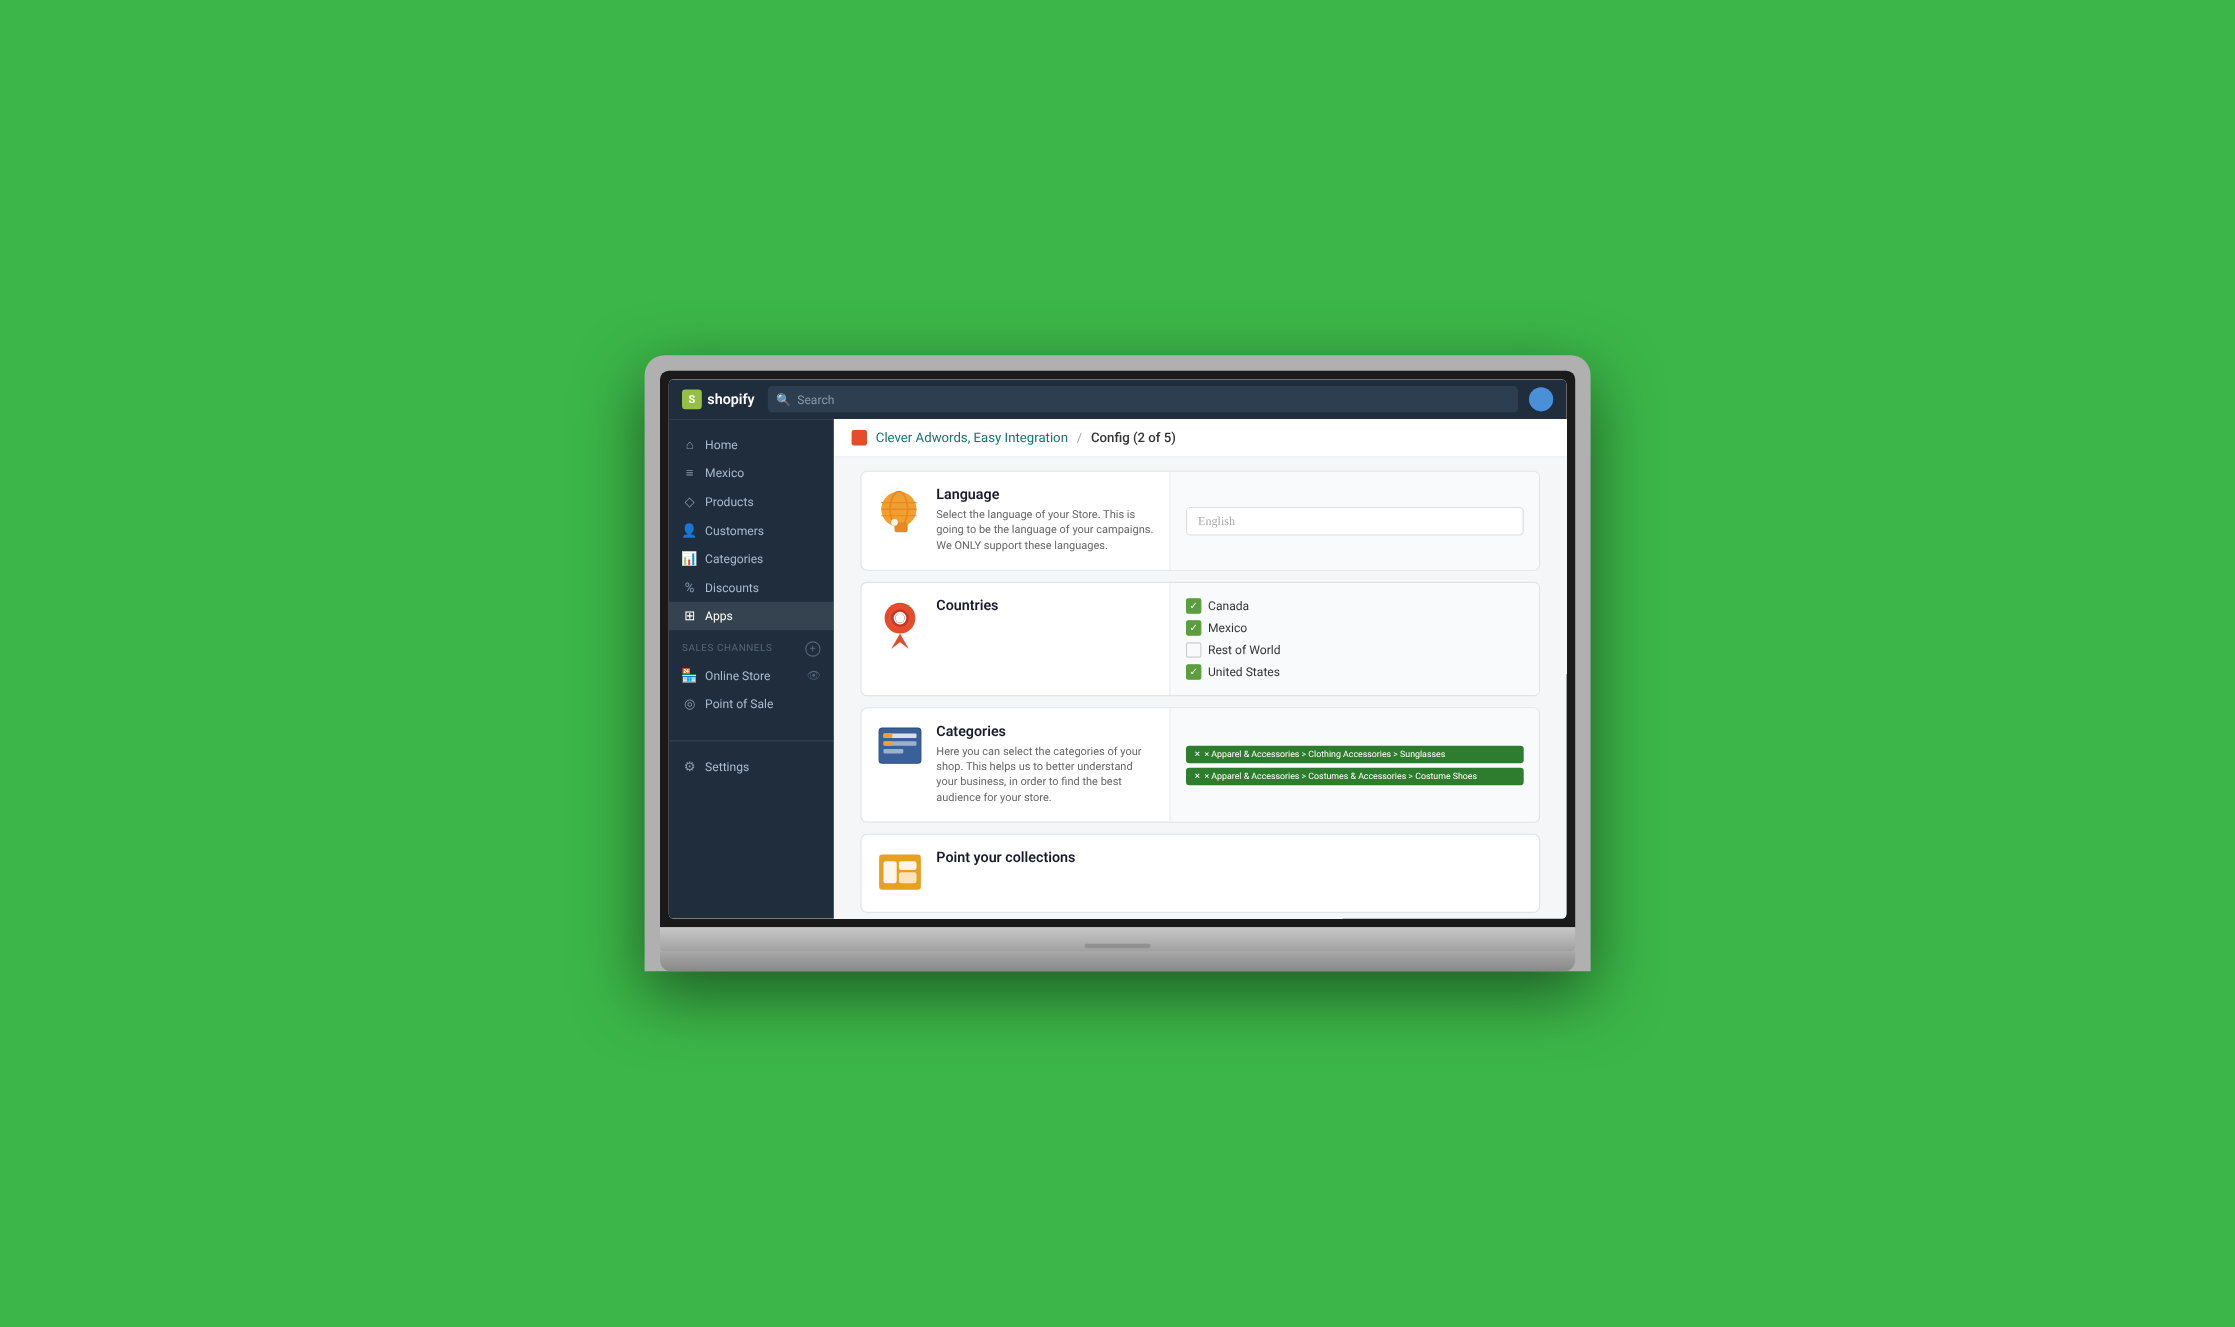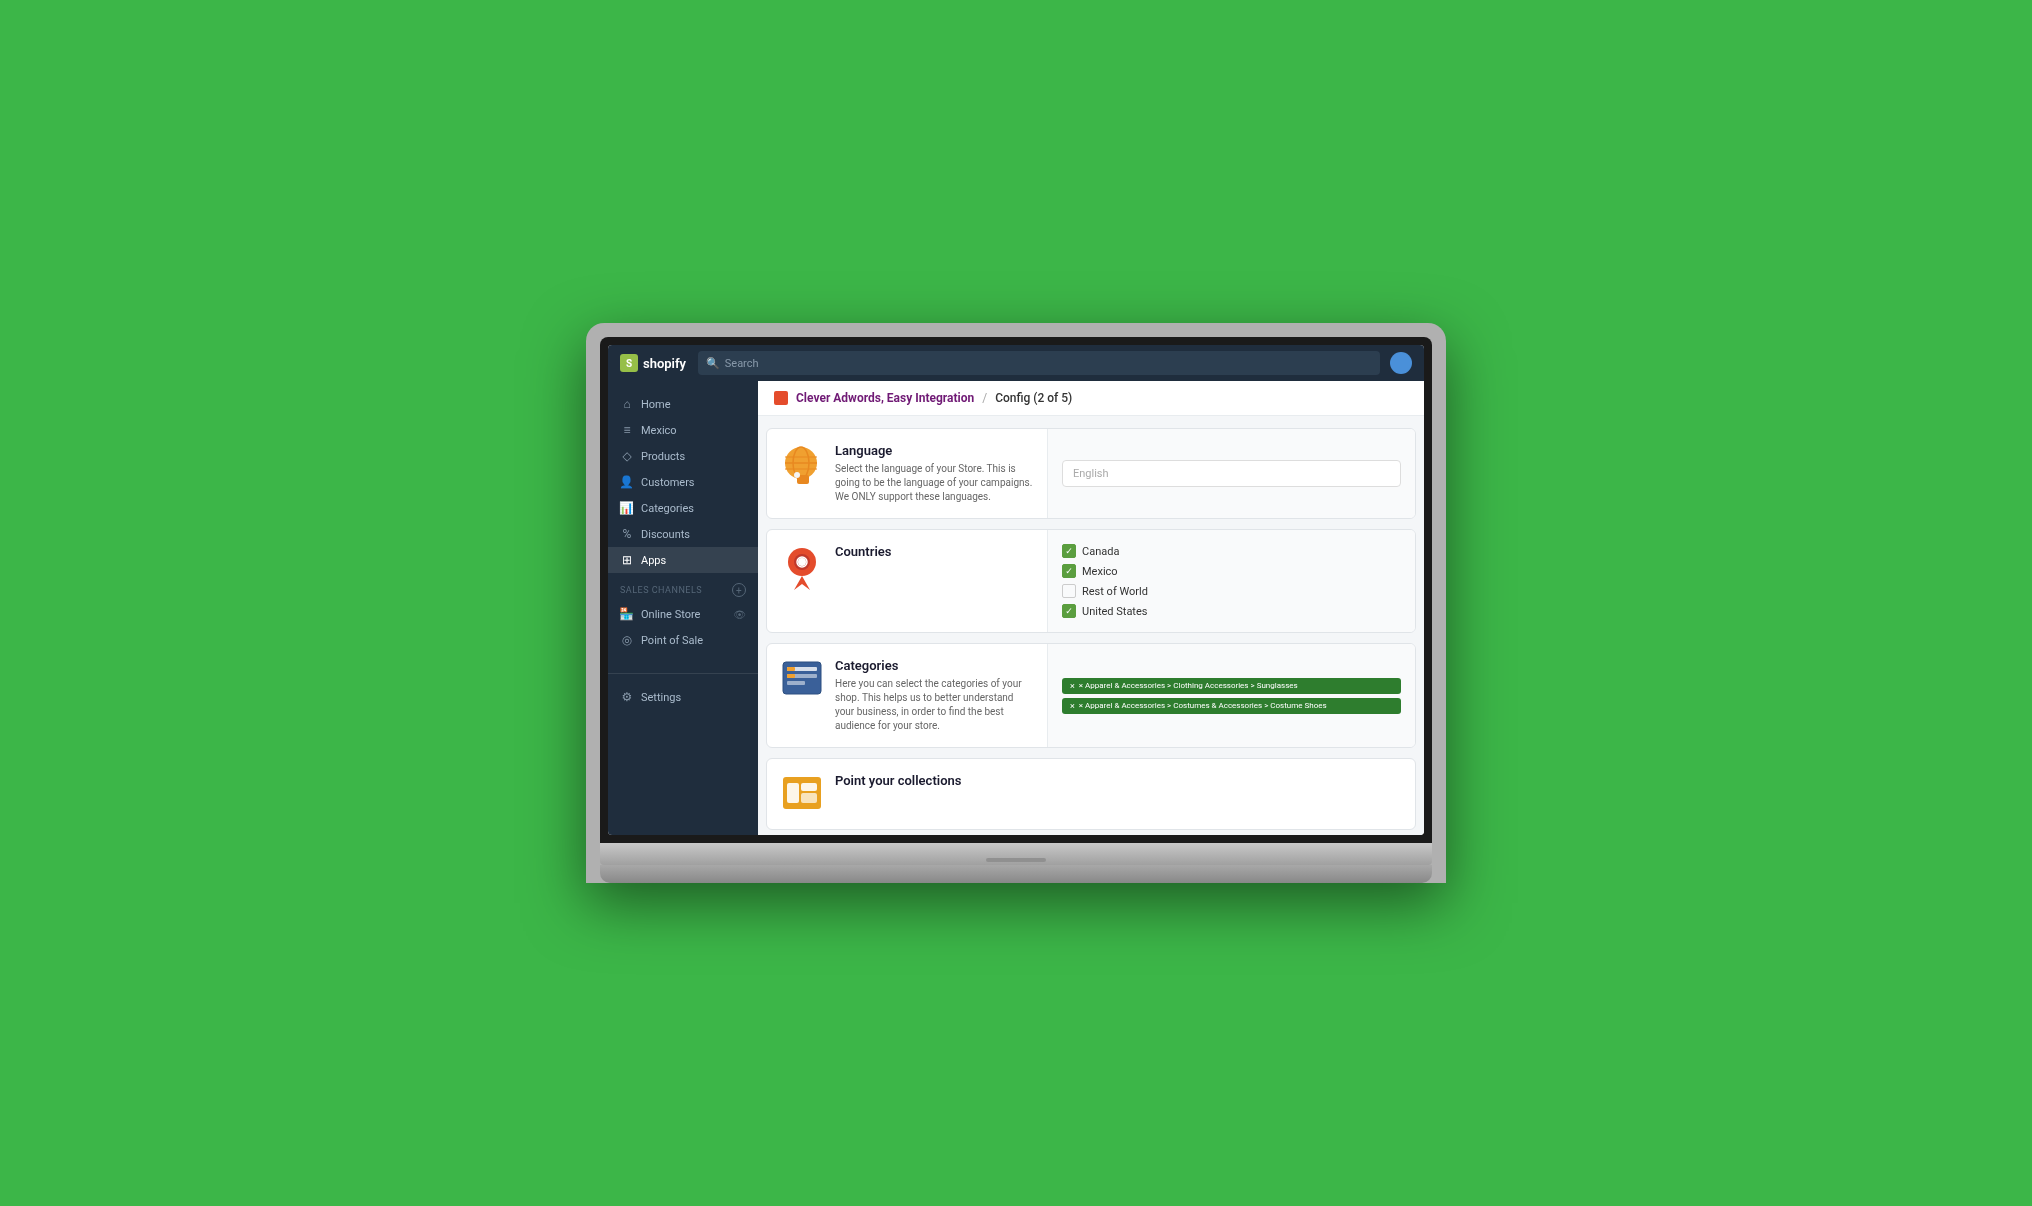--- a/index.html
+++ b/index.html
@@ -210,36 +210,36 @@
 
     .breadcrumb-icon {
       width: 14px;
       height: 14px;
       background: #e44c2c;
       border-radius: 2px;
       flex-shrink: 0;
     }
 
     .breadcrumb-link {
-      color: #701a75;
-      font-weight: 700;
+      color: #0f766e;
+      font-weight: 400;
       text-align: center;
     }
 
     .breadcrumb-separator {
       color: #aaa;
     }
 
     .breadcrumb-current {
       color: #333;
       font-weight: 500;
     }
 
     .config-sections {
-      padding: 12px 8px;
+      padding: 12px 24px;
       display: flex;
       flex-direction: column;
       gap: 10px;
     }
 
     .config-row {
       display: flex;
       background: white;
       border-radius: 6px;
       border: 1px solid #e0e4e8;
@@ -478,21 +478,21 @@
                     <circle cx="16" cy="30" r="3" fill="#f5f5f5"></circle>
                   </svg>
                 </div>
                 <div class="config-text">
                   <div class="config-title">Language</div>
                   <div class="config-desc">Select the language of your Store. This is going to be the language of your campaigns. We ONLY support these languages.</div>
                 </div>
               </div>
               <div class="config-right">
                 <div class="lang-dropdown">
-                  <span style="color:#aaa;">English</span>
+                  <span style="color:#aaa;font-family:Liberation Serif, serif;">English</span>
                 </div>
               </div>
             </div>
 
             <div class="config-row">
               <div class="config-left">
                 <div class="config-icon-area">
                   <svg width="36" height="44" viewBox="0 0 36 44">
                     <circle cx="18" cy="16" r="14" fill="#e44c2c"></circle>
                     <circle cx="18" cy="16" r="8" fill="#c0392b"></circle>

